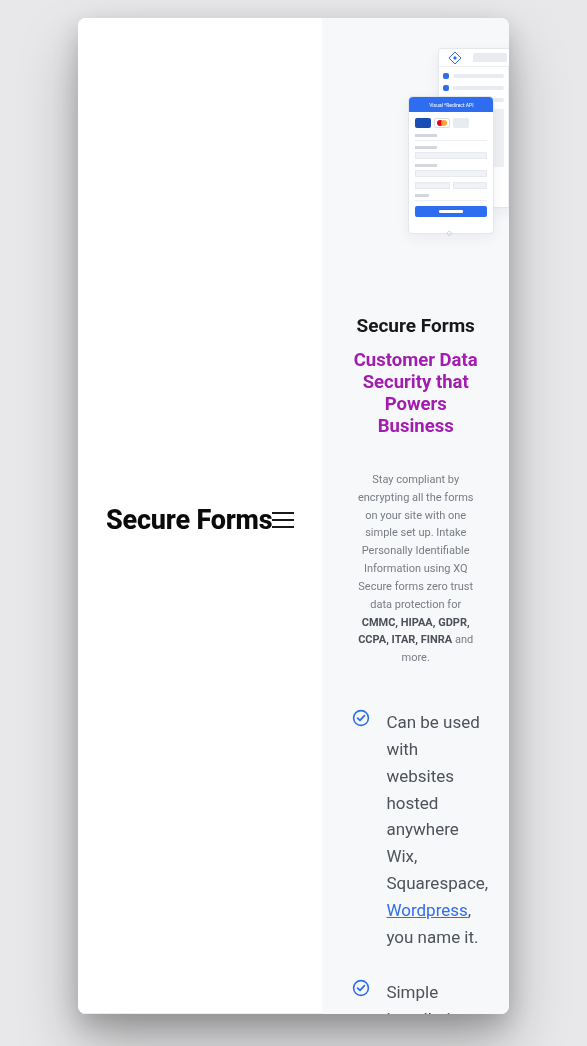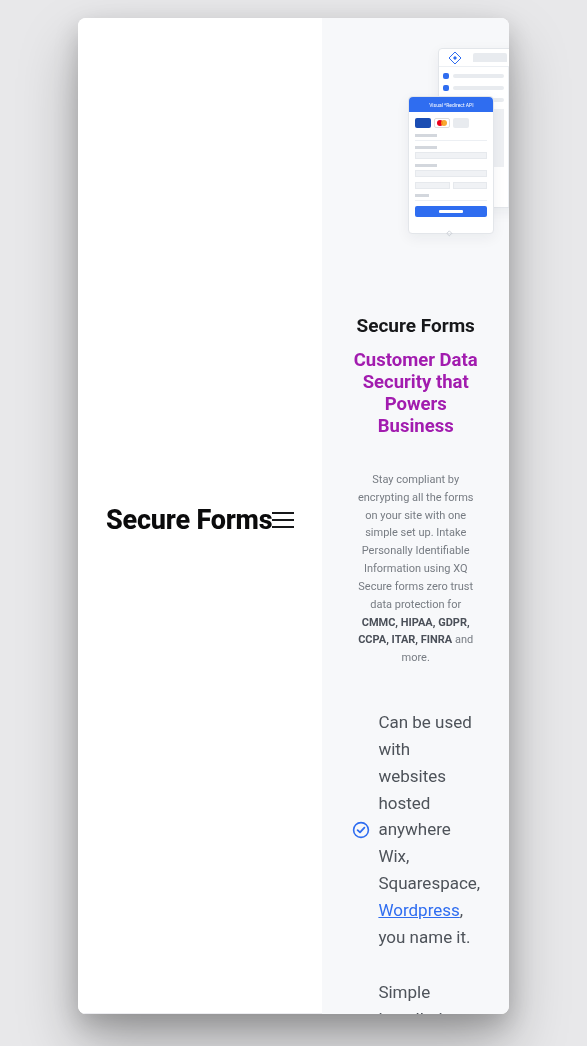--- a/index.html
+++ b/index.html
@@ -200,22 +200,21 @@
     padding: 0 4px;
     margin-bottom: 42px;
   }
   .section-desc strong {
     color: #4b5059;
     font-weight: 700;
   }
   
   .feature {
     display: flex;
-    align-items: center;
-    gap: 8px;
+    gap: 16px;
     margin-bottom: 28px;
     padding: 0 2px;
   }
   .check-icon {
     width: 18px;
     height: 18px;
     flex: 0 0 18px;
   }
   .feature-text {
     font-size: 17px;

